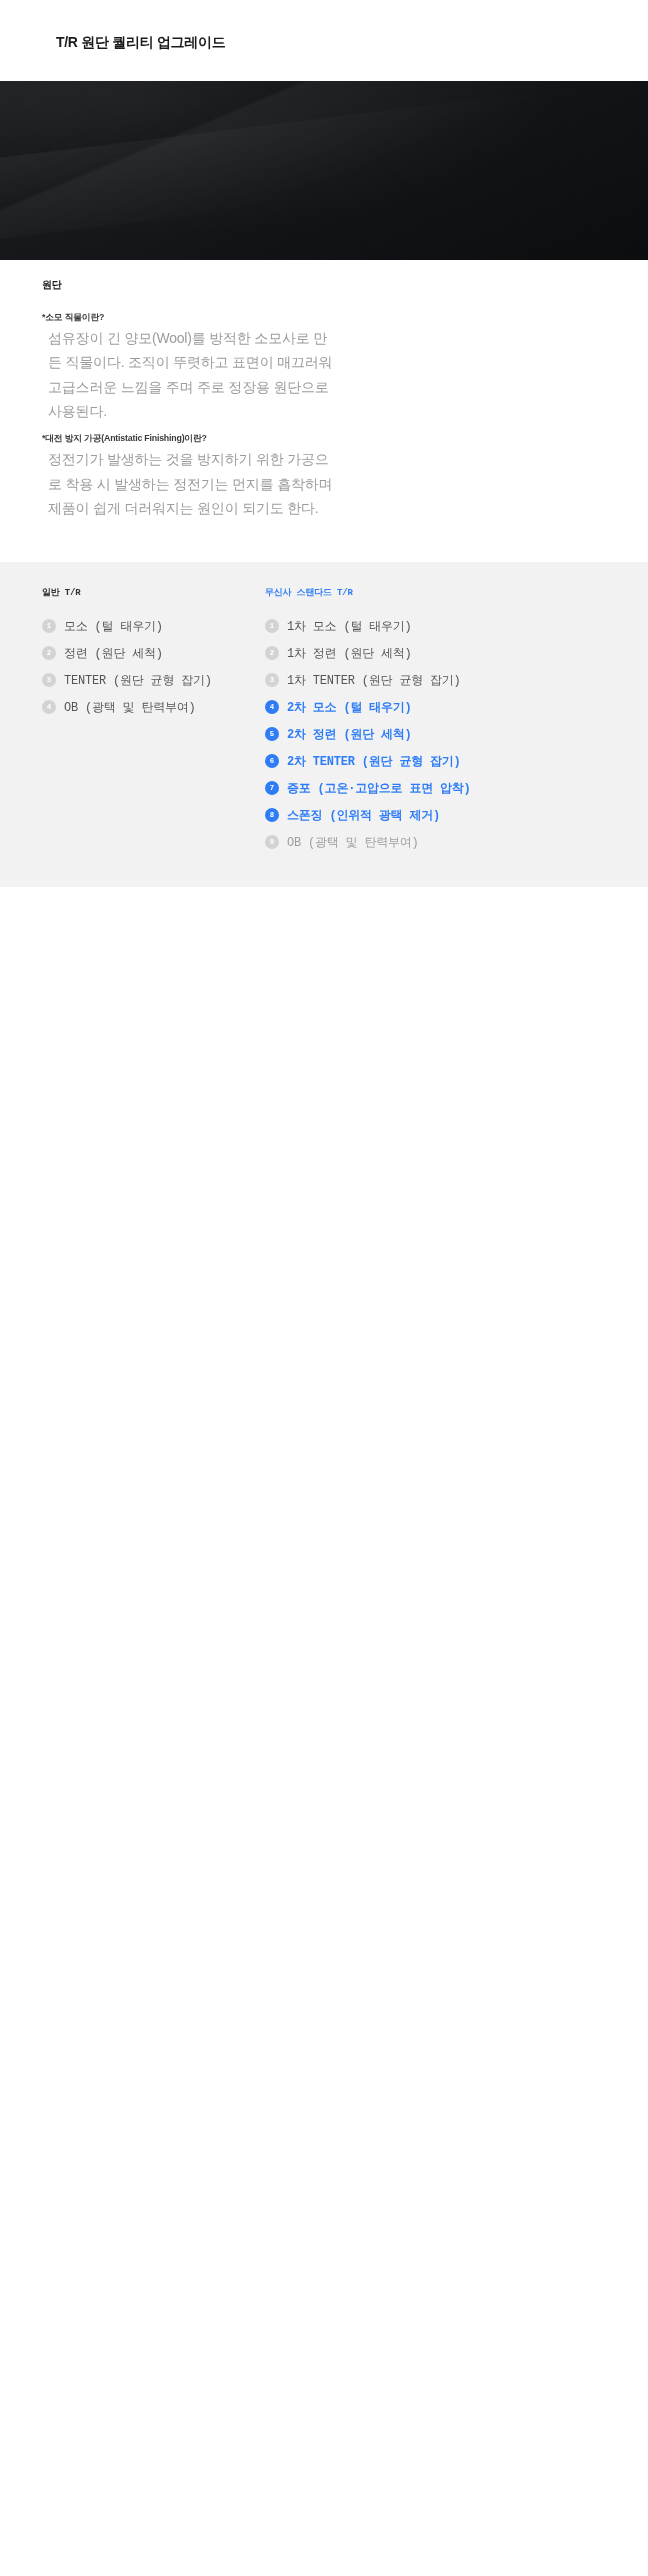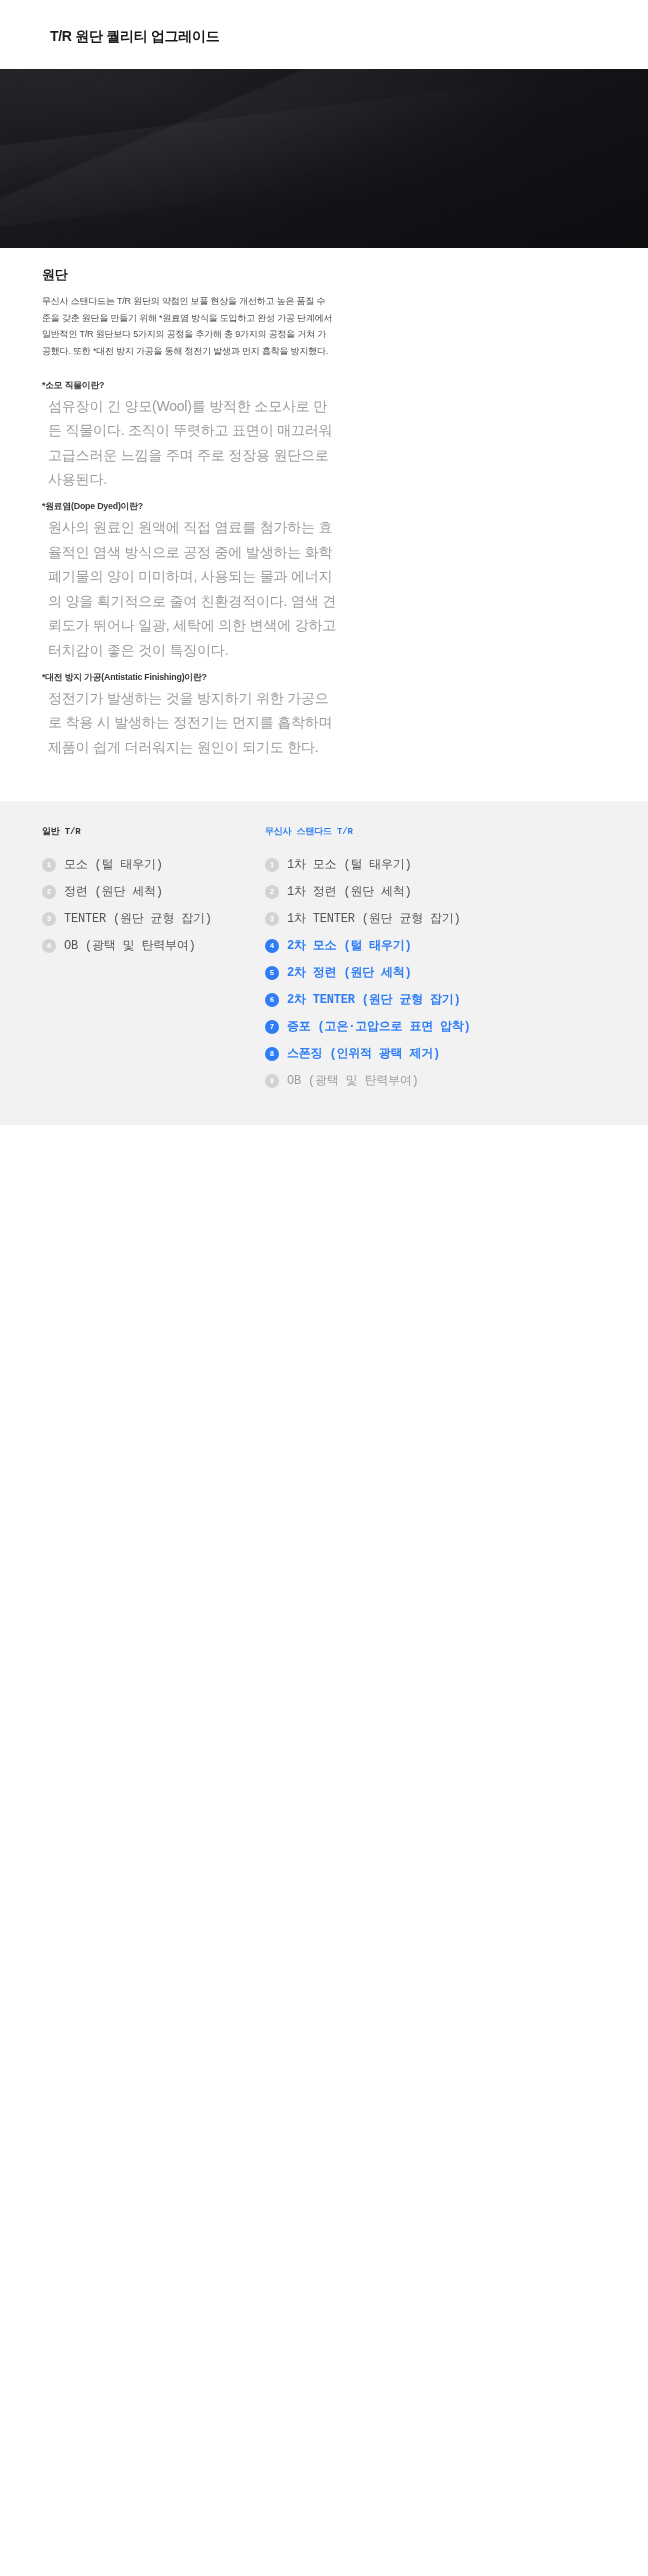--- a/index.html
+++ b/index.html
@@ -21,21 +21,21 @@
 
   
   .title-block {
     padding: 20px 0 15px 42px;
   }
   .page-title {
     font-size: 14px;
     font-weight: bold;
     letter-spacing: -0.3px;
     color: #1a1a1a;
-    margin: 8px;
+    margin: 14px;
   }
 
   
   .hero {
     width: 649px;
     height: 179px;
     background:
       radial-gradient(120% 140% at 20% 10%, rgba(255,255,255,0.06) 0%, rgba(255,255,255,0) 55%),
       linear-gradient(157deg, #121316 0%, #0c0d10 28%, #17181c 29%, #101114 60%, #0a0b0d 100%);
     position: relative;
@@ -69,21 +69,21 @@
     background: linear-gradient(165deg, rgba(255,255,255,0.05), rgba(255,255,255,0) 60%);
     transform: skewY(-7deg);
     pointer-events: none;
   }
 
   
   .copy {
     padding: 17.6px 42px 32px 42px;
   }
   .copy h2 {
-    font-size: 13px;
+    font-size: 10px;
     font-weight: bold;
     margin: 0 0 9.5px 0;
     color: #1a1a1a;
     letter-spacing: -0.2px;
   }
   .copy p {
     font-size: 9px;
     line-height: 1.85;
     color: #4a4a4a;
     margin: 0 0 13.5px 0;
@@ -204,32 +204,27 @@
     <h1 class="page-title">T/R 원단 퀄리티 업그레이드</h1>
   </div>
 
   <div class="hero">
     <div class="hero-seam"></div>
   </div>
 
   <div class="copy">
     <h2>원단</h2>
 
-    <p>무신사 스탠다드는 T/R 원단의 약점인 보풀 현상을 개선하고 높은 품질 수준을 갖춘 원단을 만들기 위해 *원료염 방식을 도입하고 완성 가공 단계에서 일반적인 T/R 원단보다 5가지의 공정을 추가해 총 9가지의 공정을 거쳐 가공했다. 또한 *대전 방지 가공을 통해 정전기 발생과 먼지 흡착을 방지했다.</p>
 
     <div class="notes">
       <div class="note">
         <div class="note-title">*소모 직물이란?</div>
         <div class="note-body">섬유장이 긴 양모(Wool)를 방적한 소모사로 만든 직물이다. 조직이 뚜렷하고 표면이 매끄러워 고급스러운 느낌을 주며 주로 정장용 원단으로 사용된다.</div>
       </div>
       <div class="note">
-        <div class="note-title">*원료염(Dope Dyed)이란?</div>
-        <div class="note-body">원사의 원료인 원액에 직접 염료를 첨가하는 효율적인 염색 방식으로 공정 중에 발생하는 화학 폐기물의 양이 미미하며, 사용되는 물과 에너지의 양을 획기적으로 줄여 친환경적이다. 염색 견뢰도가 뛰어나 일광, 세탁에 의한 변색에 강하고 터치감이 좋은 것이 특징이다.</div>
-      </div>
-      <div class="note">
         <div class="note-title">*대전 방지 가공(Antistatic Finishing)이란?</div>
         <div class="note-body">정전기가 발생하는 것을 방지하기 위한 가공으로 착용 시 발생하는 정전기는 먼지를 흡착하며 제품이 쉽게 더러워지는 원인이 되기도 한다.</div>
       </div>
     </div>
   </div>
 
   <div class="process">
     <div class="process-cols">
 
       <div class="process-col">

